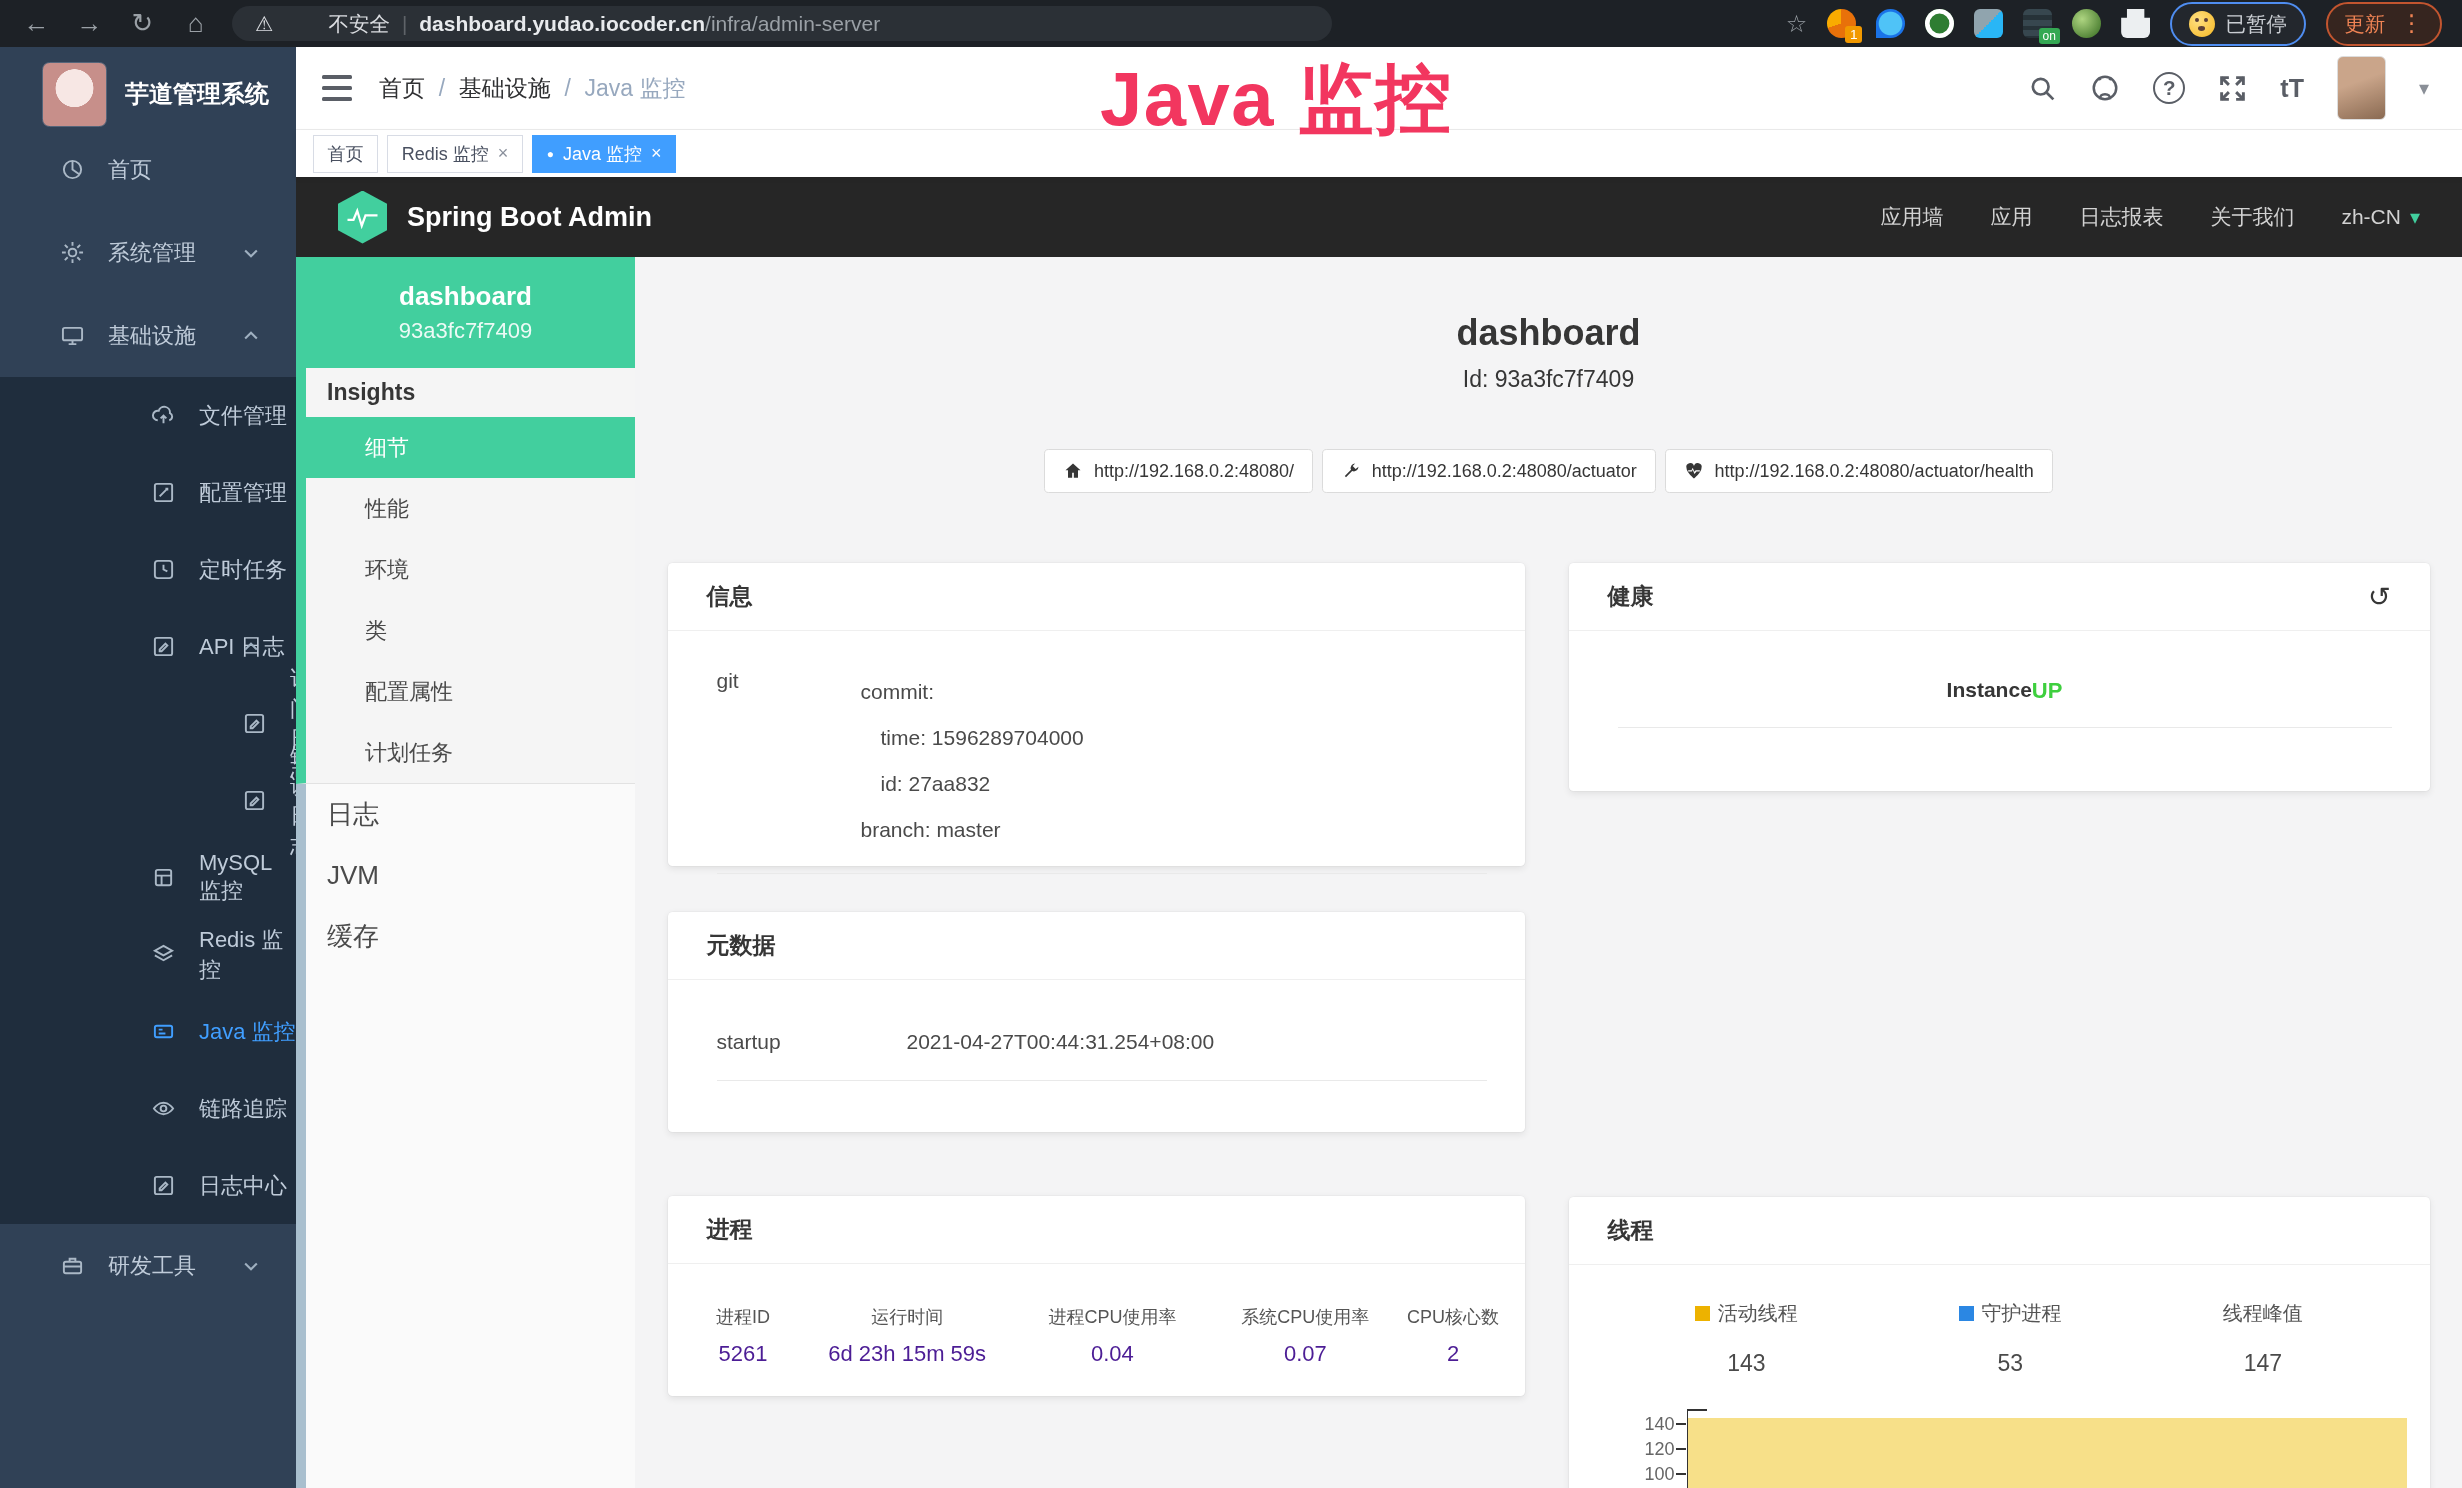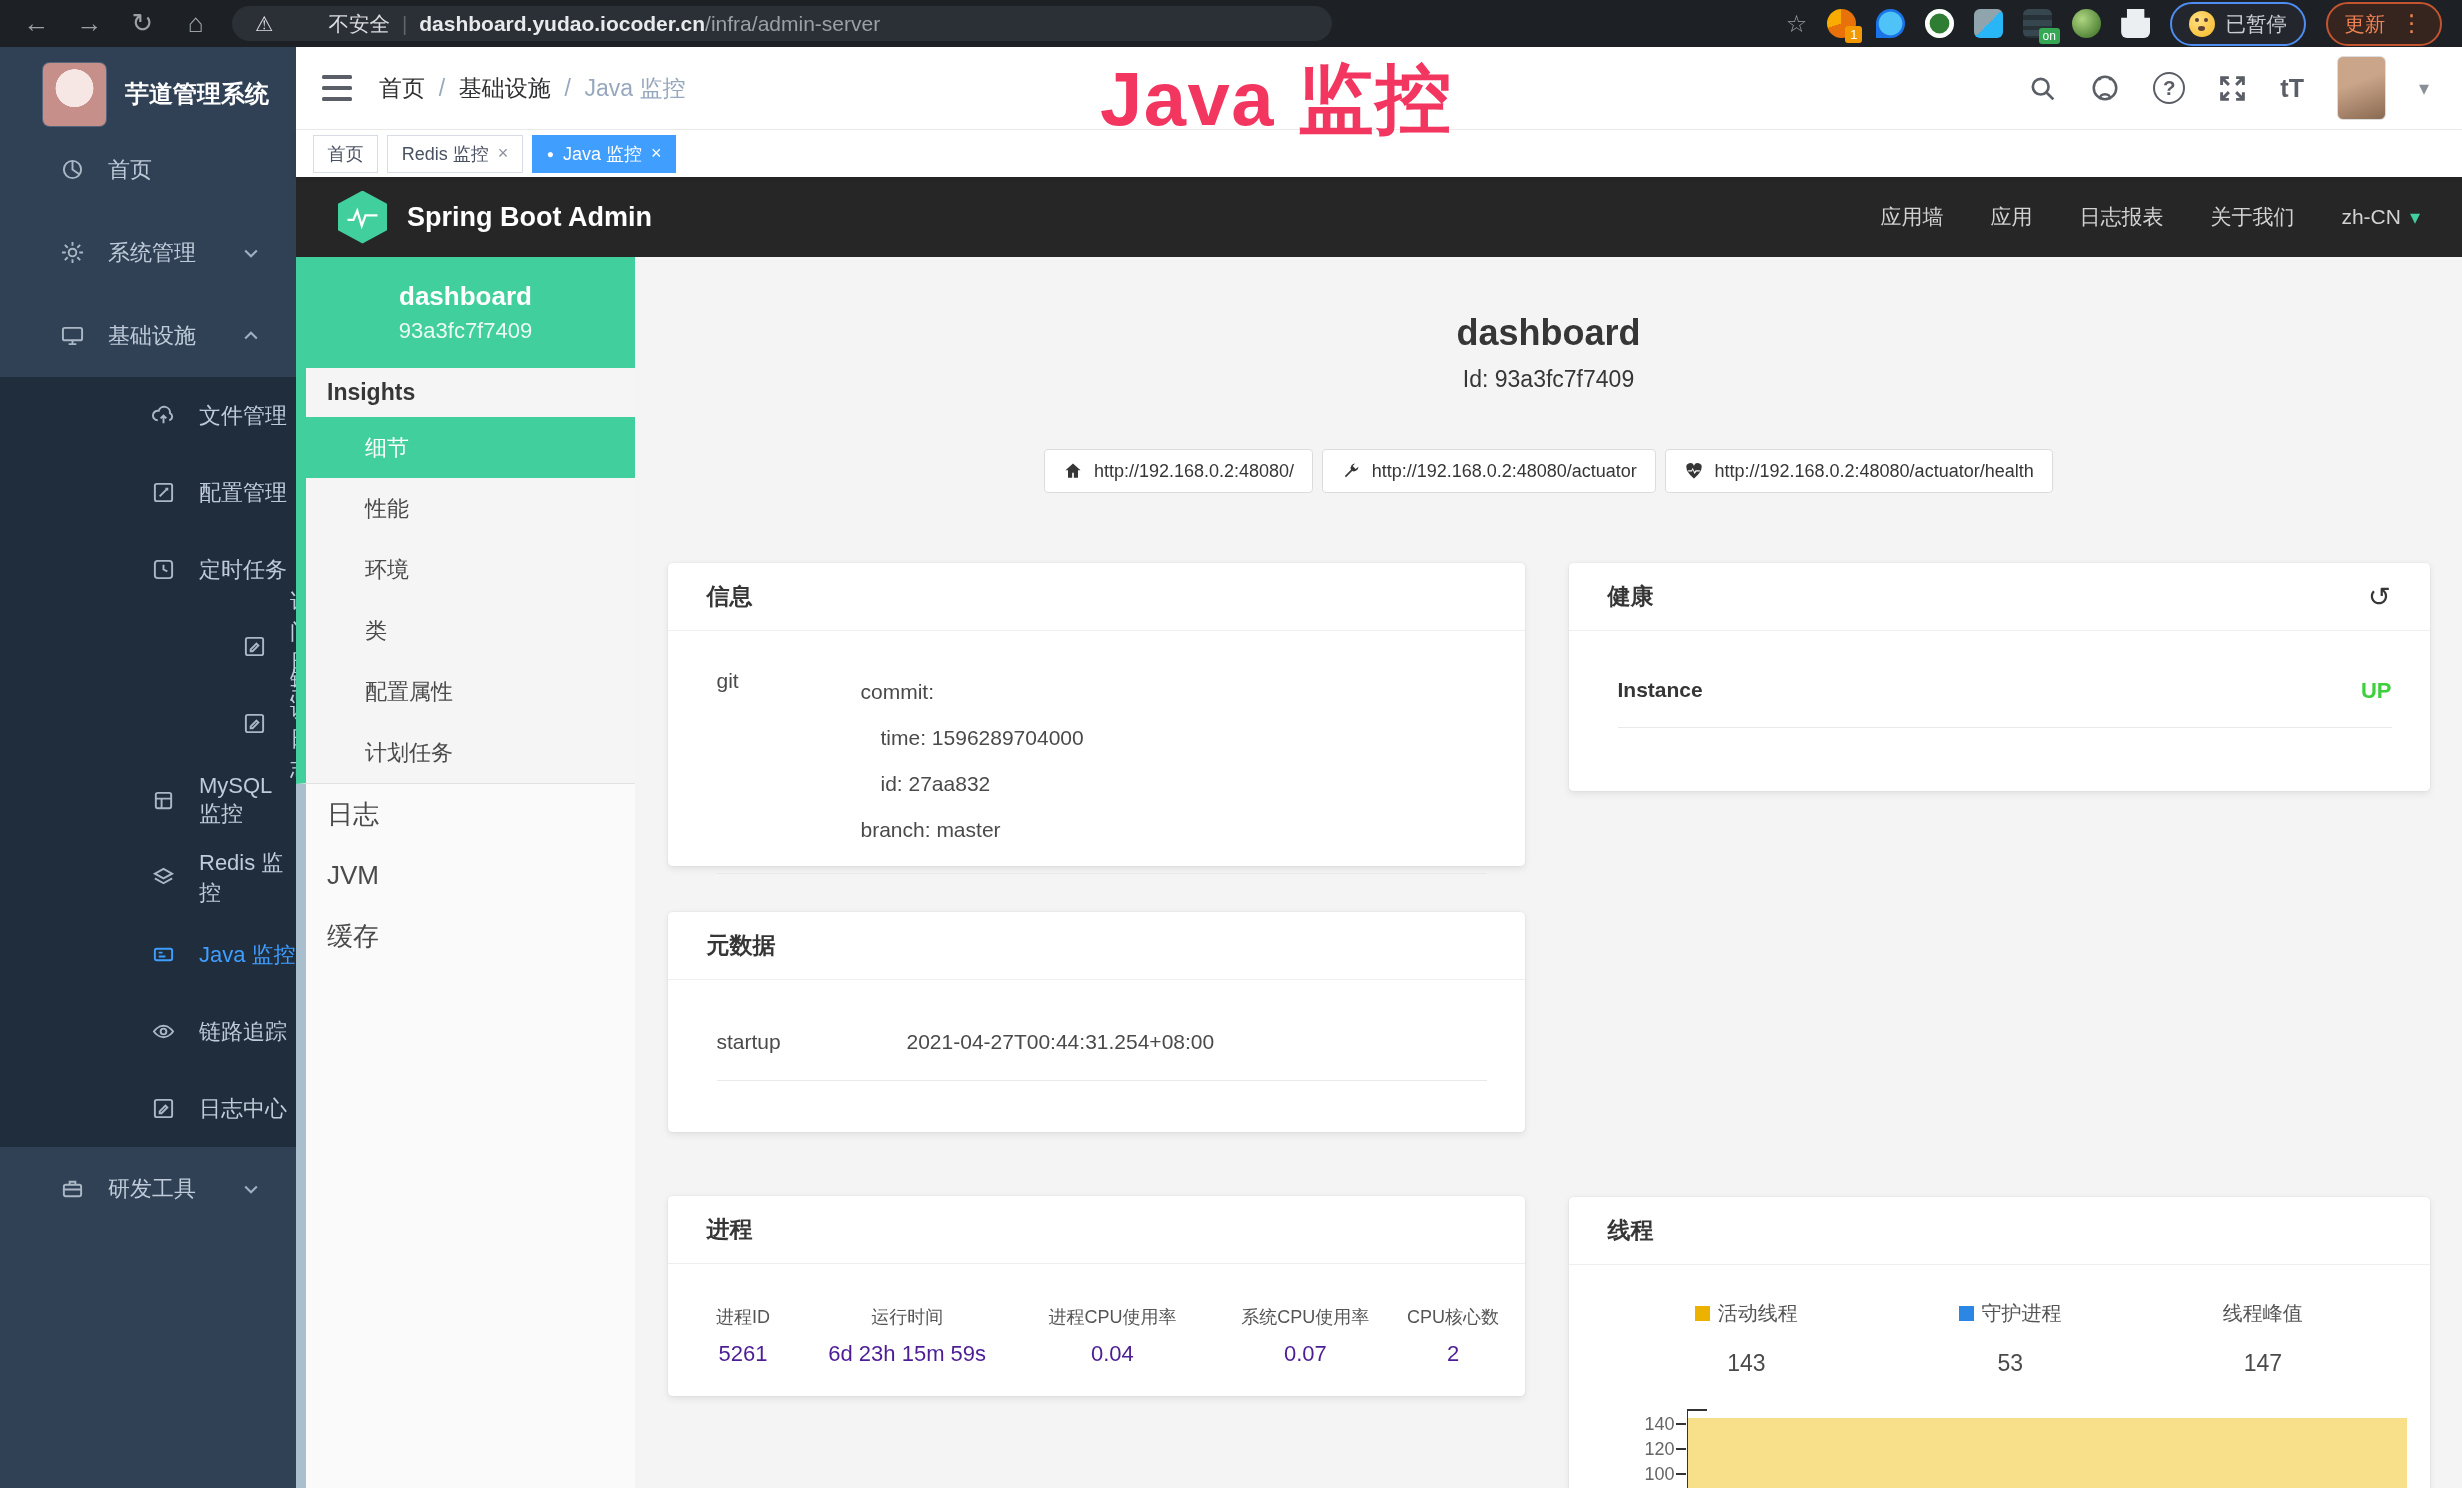--- a/index.html
+++ b/index.html
@@ -232,20 +232,30 @@
             </svg>
           <span>配置管理</span>
         </div>
         <div class="mi lvl2">
           <svg class="micon" width="23" height="23" viewBox="0 0 24 24" fill="none" stroke="currentColor" stroke-width="2">
               <rect x="3" y="3" width="18" height="18" rx="3"></rect>
               <path d="M12 7v5l4 2"></path>
             </svg>
           <span>定时任务</span>
         </div>
+        <div class="mi lvl2">
+          <svg class="micon" width="23" height="23" viewBox="0 0 24 24" fill="none" stroke="currentColor" stroke-width="2">
+              <rect x="3" y="3" width="18" height="18" rx="2"></rect>
+              <path d="M8 15l6-6 2 2-6 6H8z"></path>
+            </svg>
+          <span>API 日志</span>
+          <svg class="chev" width="20" height="20" viewBox="0 0 24 24" fill="none" stroke="currentColor" stroke-width="2.5">
+              <path d="M5 15l7-7 7 7"></path>
+            </svg>
+        </div>
         <div class="mi lvl3">
           <svg class="micon" width="23" height="23" viewBox="0 0 24 24" fill="none" stroke="currentColor" stroke-width="2">
               <rect x="3" y="3" width="18" height="18" rx="2"></rect>
               <path d="M8 15l6-6 2 2-6 6H8z"></path>
             </svg>
           <span>访问日志</span>
         </div>
         <div class="mi lvl3">
           <svg class="micon" width="23" height="23" viewBox="0 0 24 24" fill="none" stroke="currentColor" stroke-width="2">
               <rect x="3" y="3" width="18" height="18" rx="2"></rect>
@@ -494,21 +504,21 @@
             </div>
           </div>
 
           <div class="colR">
             <div class="card" style="height:228px;">
               <div class="card-h">
                 <span class="card-title">健康</span>
                 <span class="hist">↺</span>
               </div>
               <div class="card-b" style="padding-top:47px;">
-                <div class="kv-row" style="justify-content:space-between;">
+                <div class="kv-row" style="justify-content:center;">
                   <span class="kv-key b" style="width:auto;">Instance</span>
                   <span class="up">UP</span>
                 </div>
                 <div class="rule" style="margin-top:23px;"></div>
               </div>
             </div>
 
             <div class="card" style="height:379px; margin-top:406px;">
               <div class="card-h">
                   <span class="card-title">线程</span>

